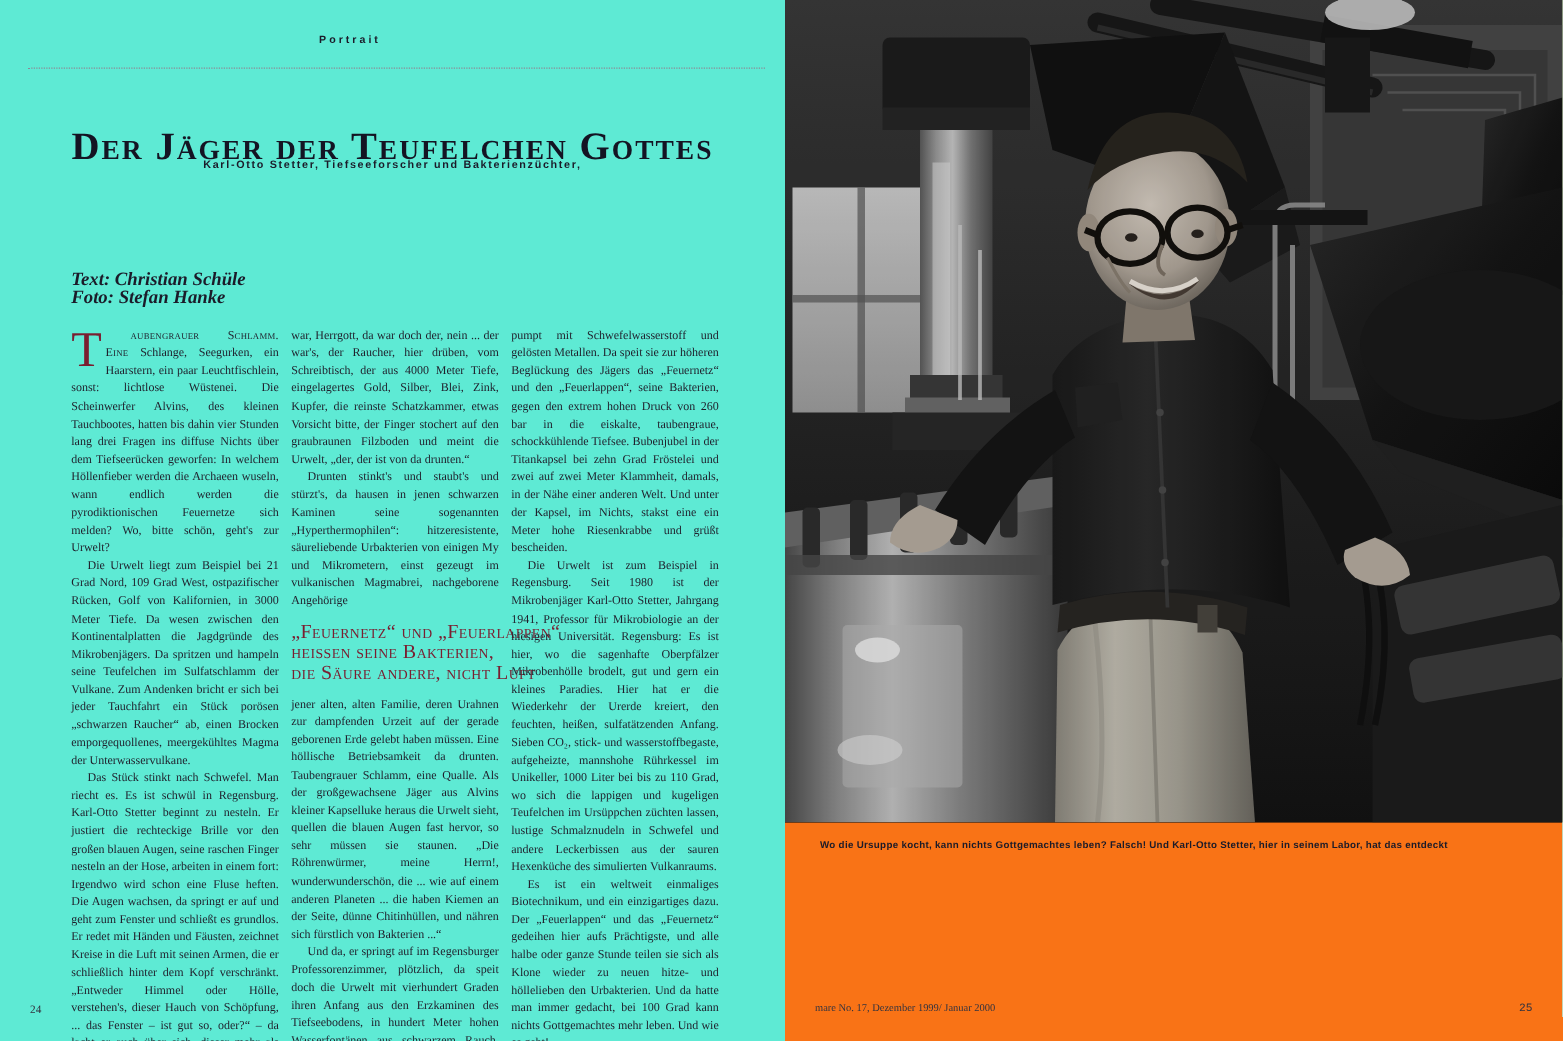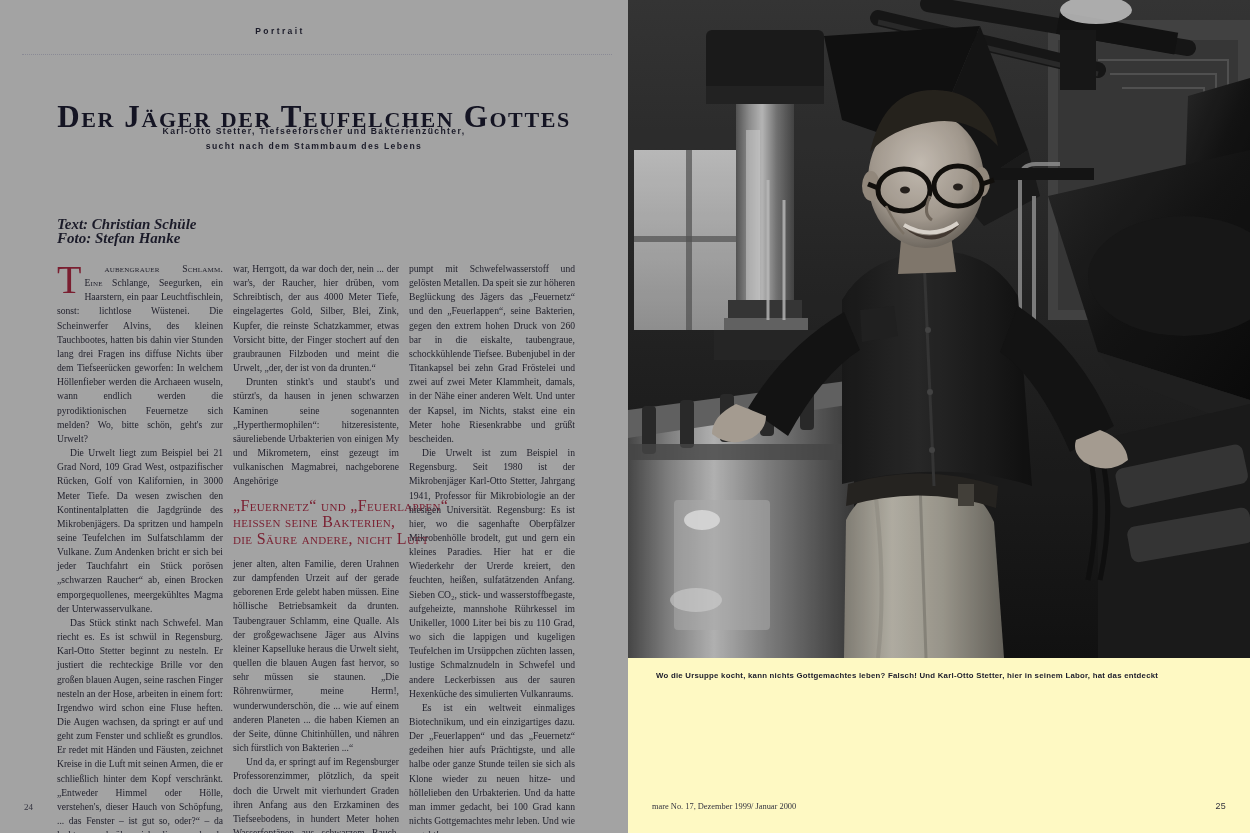--- a/index.html
+++ b/index.html
@@ -9,21 +9,21 @@
     font-family:"Liberation Serif", serif;
     overflow:hidden;
     position:relative;
   }
   .spread{position:absolute;inset:0;display:flex;}
 
   
   .page-left{
     position:relative;
     width:628px;height:833px;
-    background:#a3a3a3;
+    background:#5eead4;
     box-sizing:border-box;
   }
   .kicker{
     position:absolute;left:0;top:26px;width:560px;
     text-align:center;
     font-family:"Liberation Sans", sans-serif;
     font-size:8.5px;font-weight:bold;
     letter-spacing:2.4px;
     color:#1b1b29;
   }
@@ -104,21 +104,21 @@
     position:absolute;right:24px;top:802px;
     font-size:8.4px;color:#33333f;
     font-family:"Liberation Serif", serif;
     margin-top:30px;
   }
 
   
   .page-right{
     position:relative;
     width:622px;height:833px;
-    background:#fef9c3;
+    background:#f97316;
   }
   .photo{
     position:absolute;left:0;top:0;width:622px;height:658px;
     overflow:hidden;background:#0b0b0b;
   }
   .photo svg{display:block;width:100%;height:100%;}
   .caption{
     position:absolute;left:28px;top:670px;width:570px;
     font-family:"Liberation Sans", sans-serif;
     font-size:7.8px;font-weight:bold;
@@ -142,21 +142,20 @@
 
   <div class="page-left">
 
     <div class="kicker">Portrait</div>
     <div class="dotted-rule"></div>
 
     <h1 class="headline">Der Jäger der Teufelchen Gottes</h1>
 
     <div class="subhead">
       <div>Karl-Otto Stetter, Tiefseeforscher und Bakterienzüchter,</div>
-      <div>sucht nach dem Stammbaum des Lebens</div>
     </div>
 
     <div class="byline">
       <div>Text: Christian Schüle</div>
       <div>Foto: Stefan Hanke</div>
     </div>
 
     <div class="columns">
 
       <div class="col">

